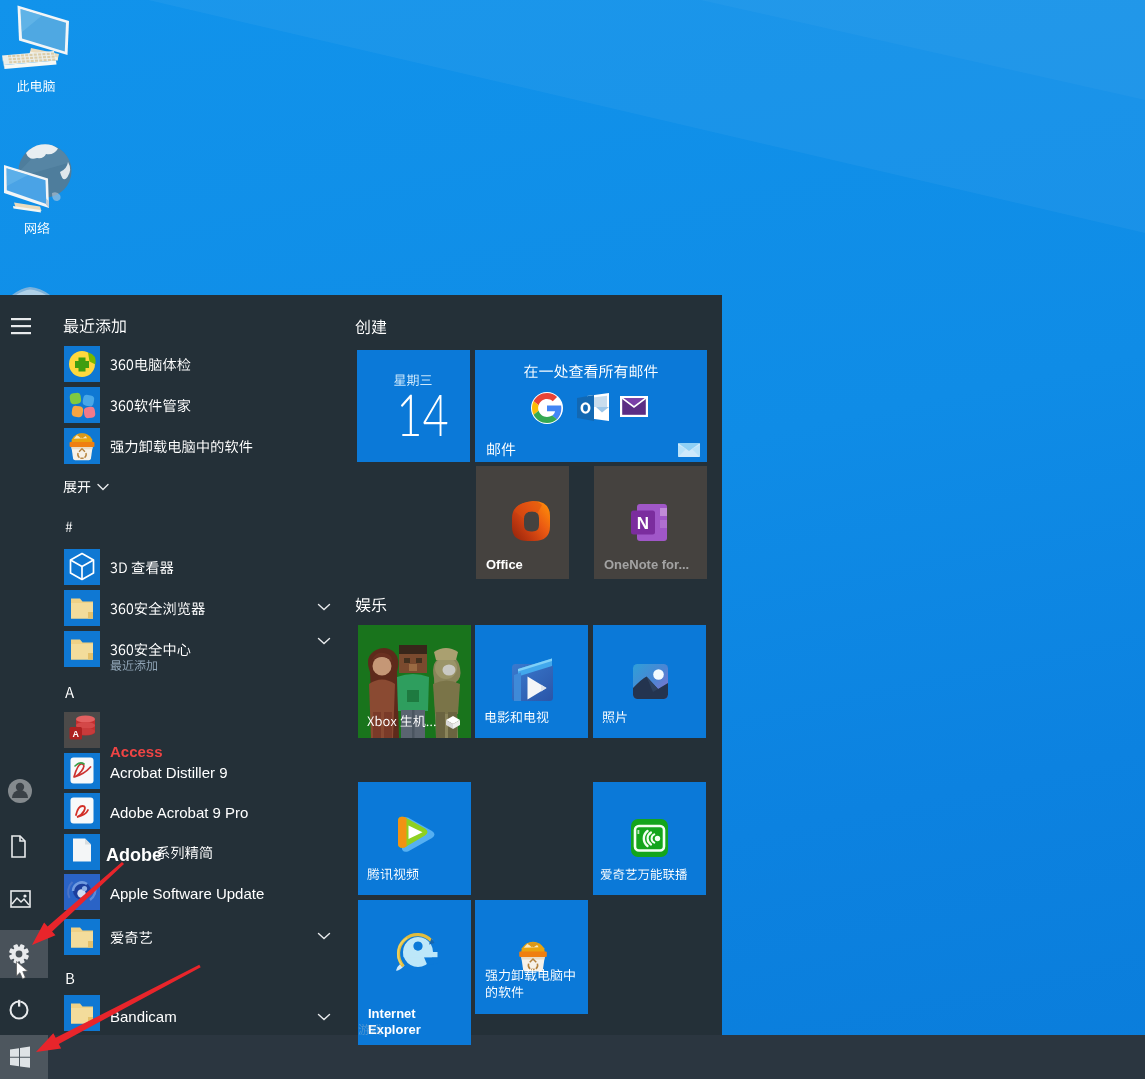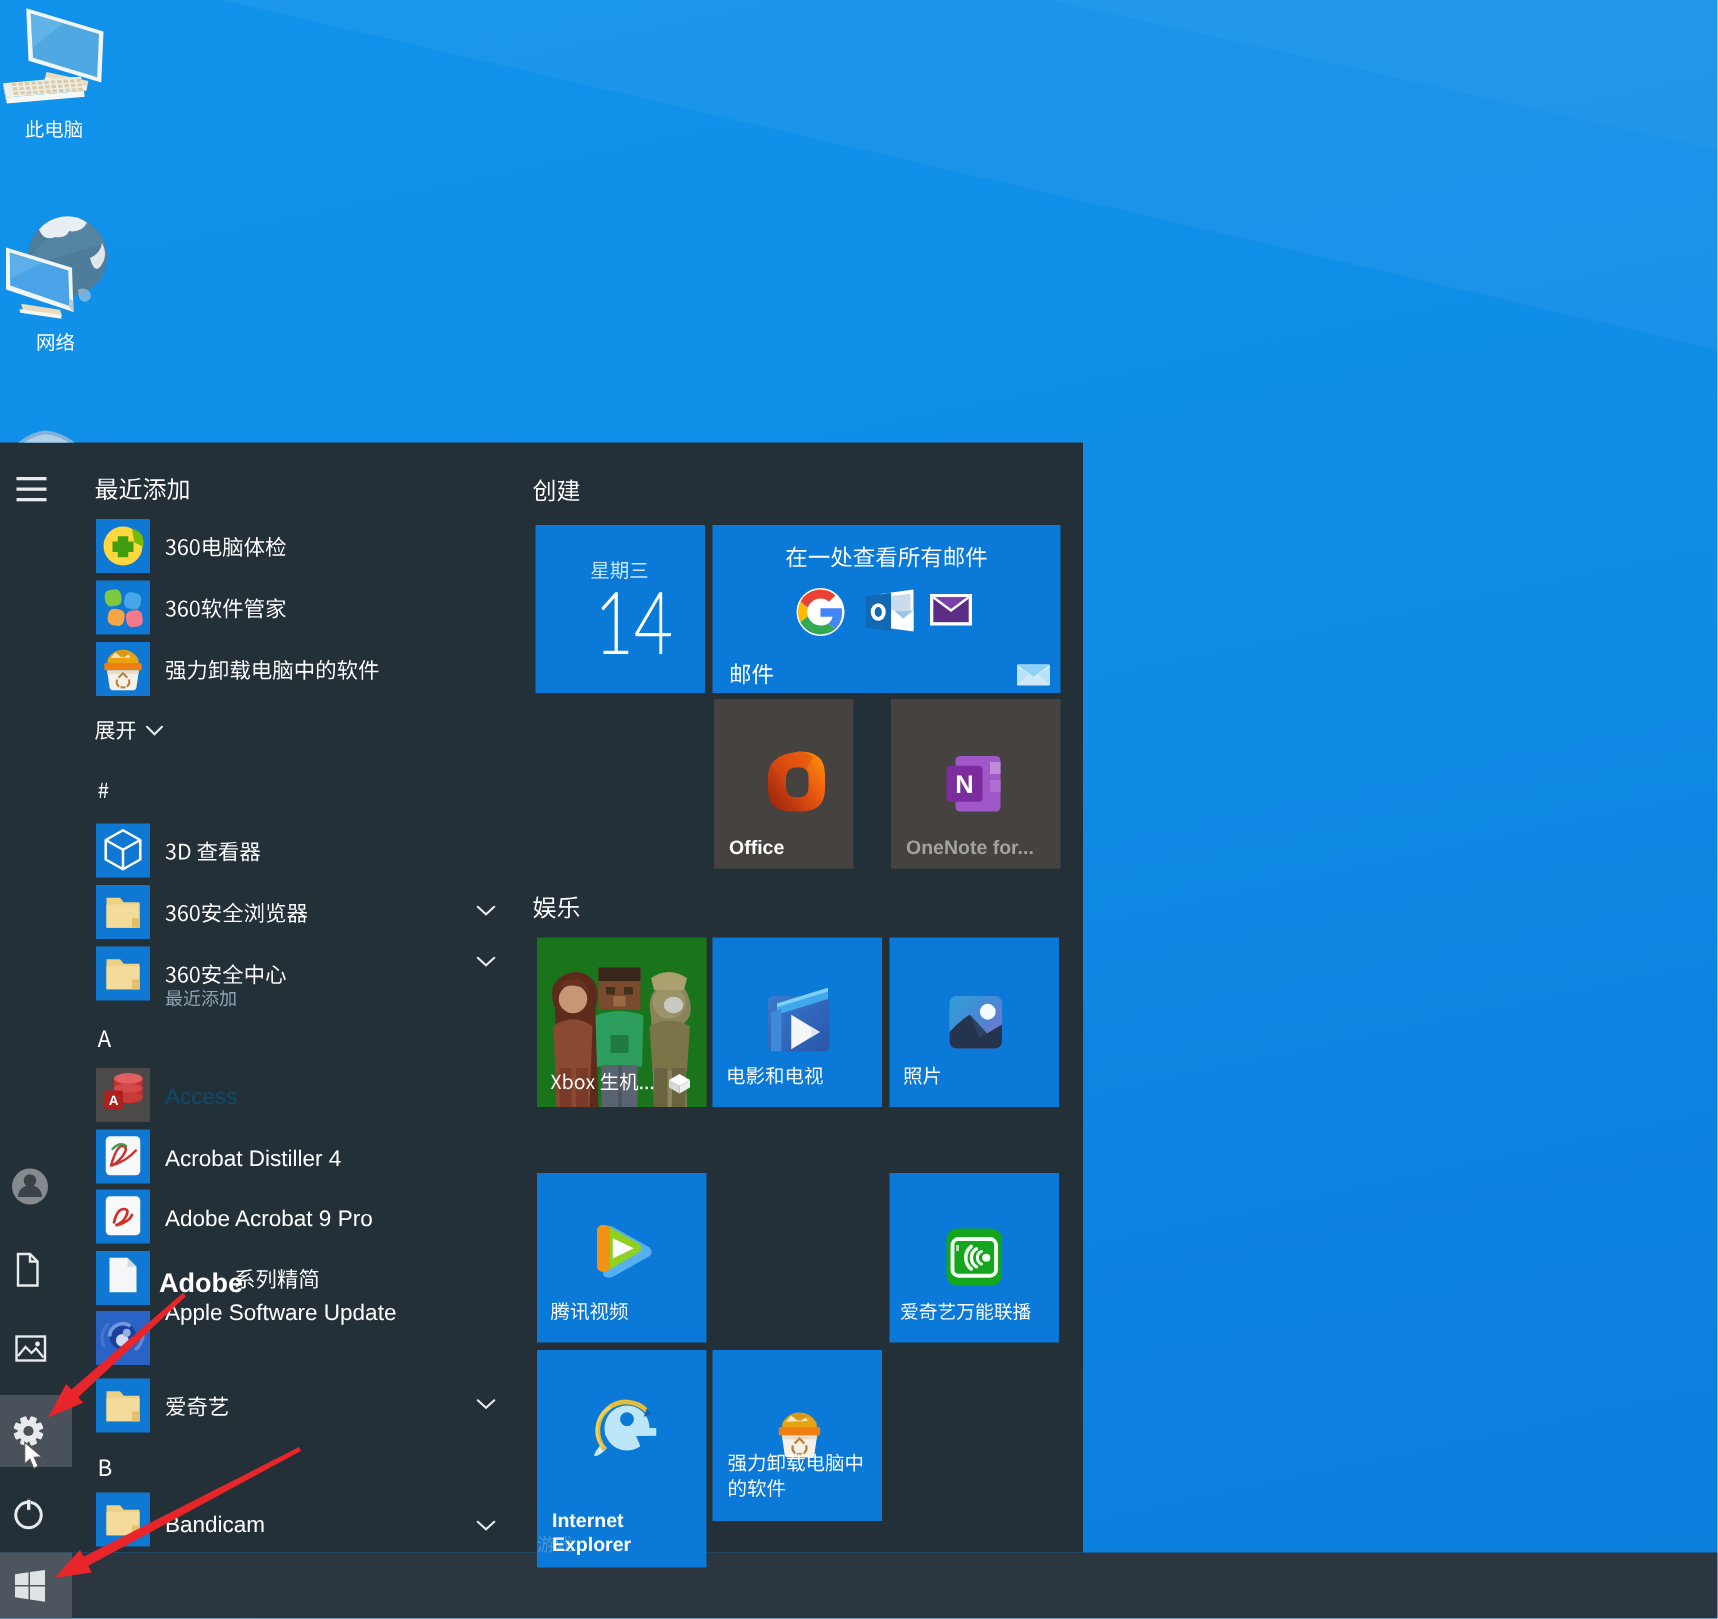--- a/index.html
+++ b/index.html
@@ -25,25 +25,25 @@
   </div>
 <div class="abs" style="left:358px;top:625px;width:113px;height:113px;background:#19741c"></div>
 <div class="abs" style="left:475px;top:625px;width:113px;height:113px;background:#0b79d8"></div>
 <div class="abs" style="left:593px;top:625px;width:113px;height:113px;background:#0b79d8"></div>
 <div class="abs" style="left:358px;top:782px;width:113px;height:113px;background:#0b79d8"></div>
 <div class="abs" style="left:593px;top:782px;width:113px;height:113px;background:#0b79d8"></div>
 <div class="abs" style="left:358px;top:900px;width:113px;height:145px;background:#0b79d8">
     <div style="position:absolute;left:10px;bottom:7px;color:#fff;font-size:13px;font-weight:700;line-height:16px;font-family:'Liberation Sans',sans-serif">Internet<br>Explorer</div>
   </div>
 <div class="abs" style="left:475px;top:900px;width:113px;height:114px;background:#0b79d8"></div>
-<div class="abs" style="left:110px;top:723px;font-size:15px;color:#0c4a6e;font-weight:400;white-space:nowrap">Access</div>
-<div class="abs" style="left:110px;top:764px;font-size:15px;color:#fff;font-weight:400;white-space:nowrap">Acrobat Distiller 4</div>
+<div class="abs" style="left:110px;top:743px;font-size:15px;color:#ef4444;font-weight:700;white-space:nowrap">Access</div>
+<div class="abs" style="left:110px;top:764px;font-size:15px;color:#fff;font-weight:400;white-space:nowrap">Acrobat Distiller 9</div>
 <div class="abs" style="left:110px;top:804px;font-size:15px;color:#fff;font-weight:400;white-space:nowrap">Adobe Acrobat 9 Pro</div>
 <div class="abs" style="left:106px;top:845px;font-size:18px;color:#fff;font-weight:700;white-space:nowrap">Adobe&nbsp;</div>
-<div class="abs" style="left:110px;top:867px;font-size:15px;color:#fff;font-weight:400;white-space:nowrap">Apple Software Update</div>
+<div class="abs" style="left:110px;top:885px;font-size:15px;color:#fff;font-weight:400;white-space:nowrap">Apple Software Update</div>
 <div class="abs" style="left:110px;top:1008px;font-size:15px;color:#fff;font-weight:400;white-space:nowrap">Bandicam</div>
 <svg xmlns="http://www.w3.org/2000/svg" width="1145" height="1079" viewBox="0 0 1145 1079" style="position:absolute;left:0;top:0">
     <g>
 <polygon points="17.5,5.5 69,21 67.5,55 19,40.5" fill="#f2f5f7"></polygon>
 <polygon points="20.5,9 66,22.7 64.8,51.5 22,38.5" fill="#4fa8e2"></polygon>
 <polygon points="20.5,9 42,15.5 22,32 21,22" fill="#6dbceb" fill-opacity="0.55"></polygon>
 <polygon points="31,48 59,54 57.5,60.5 29.5,54.5" fill="#eadbbd"></polygon>
 <polygon points="30,51.5 58,57.5 57.5,60.5 29.5,54.5" fill="#f6f1e2"></polygon>
 <polygon points="2,55.5 54,51 56,60.5 4,65" fill="#eceee9"></polygon>
 <polygon points="4,65 56,60.5 56.5,64.5 4.5,69" fill="#f6f8f5"></polygon>

